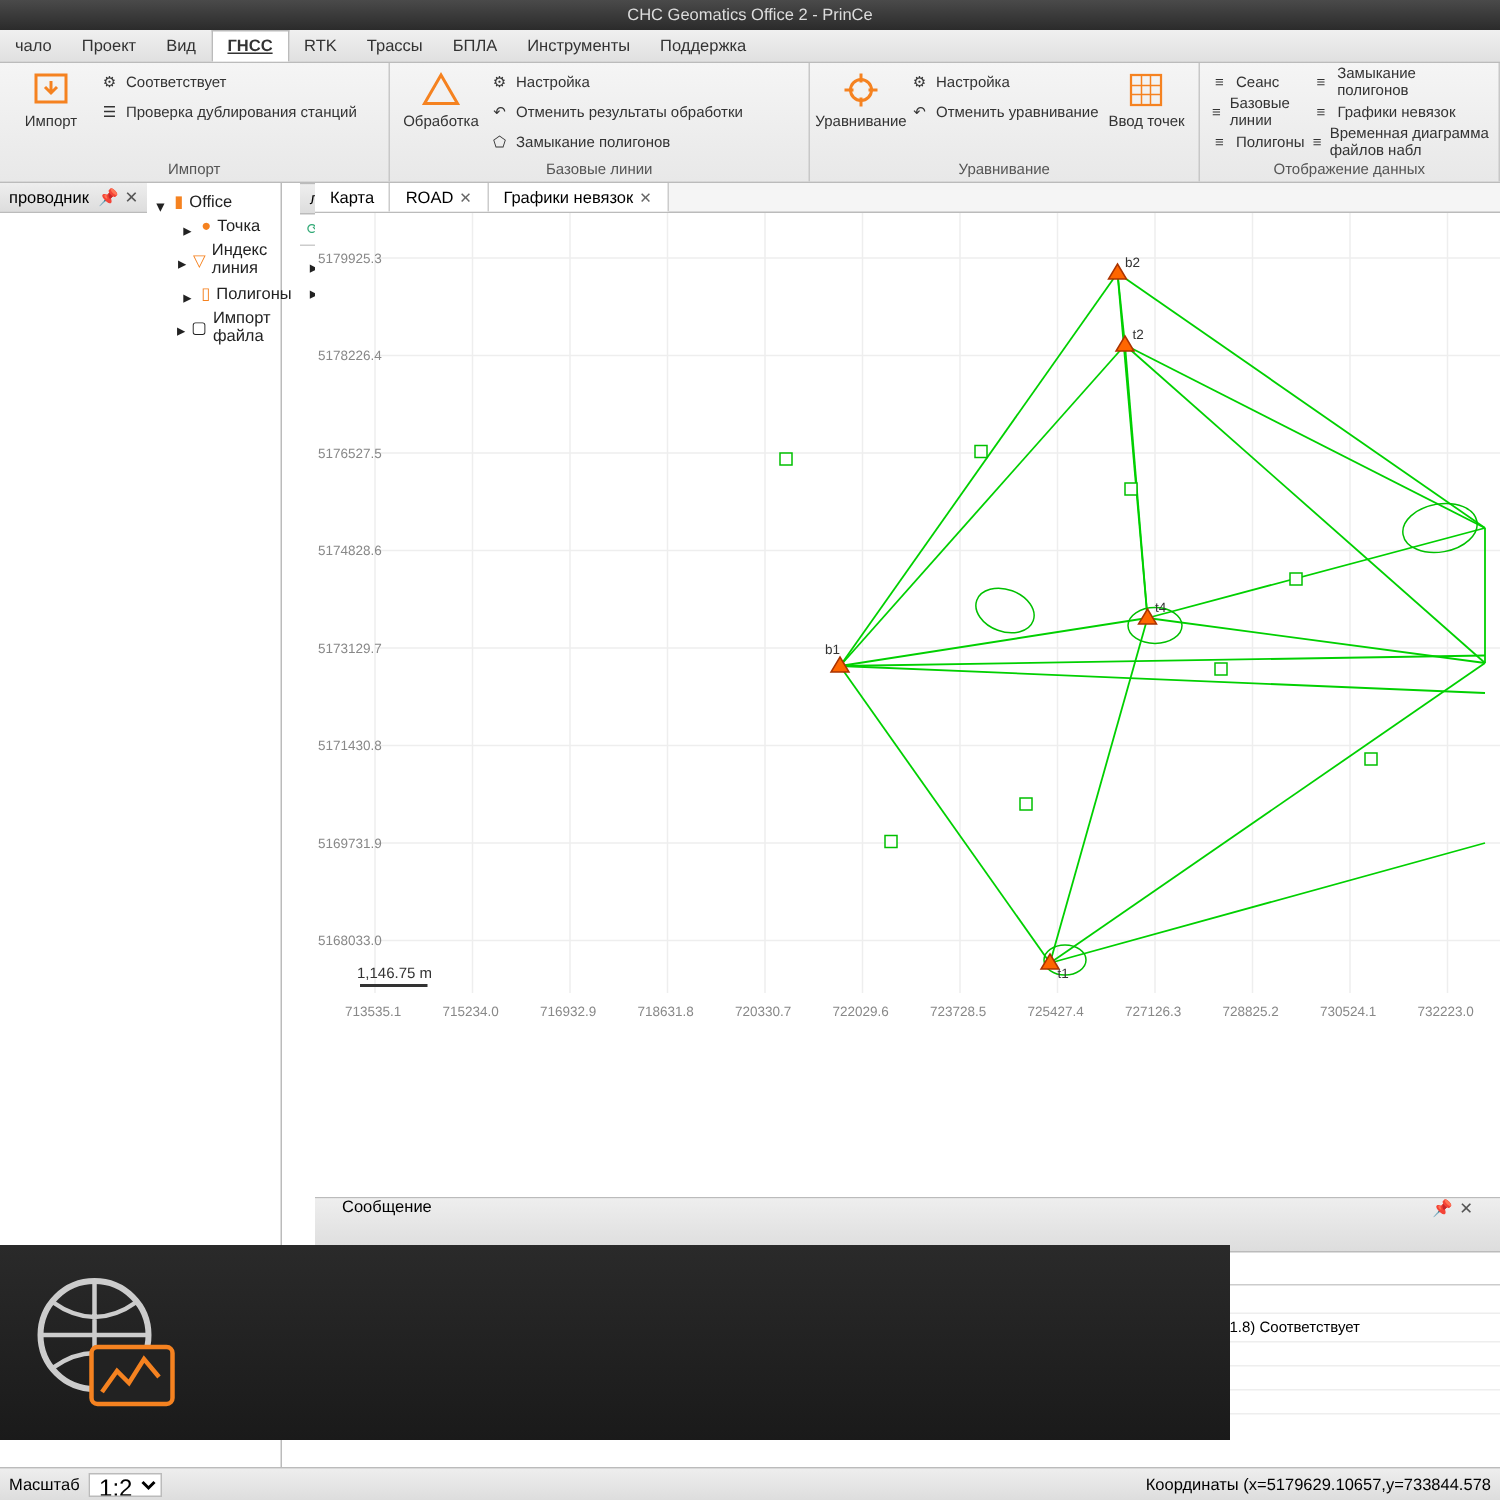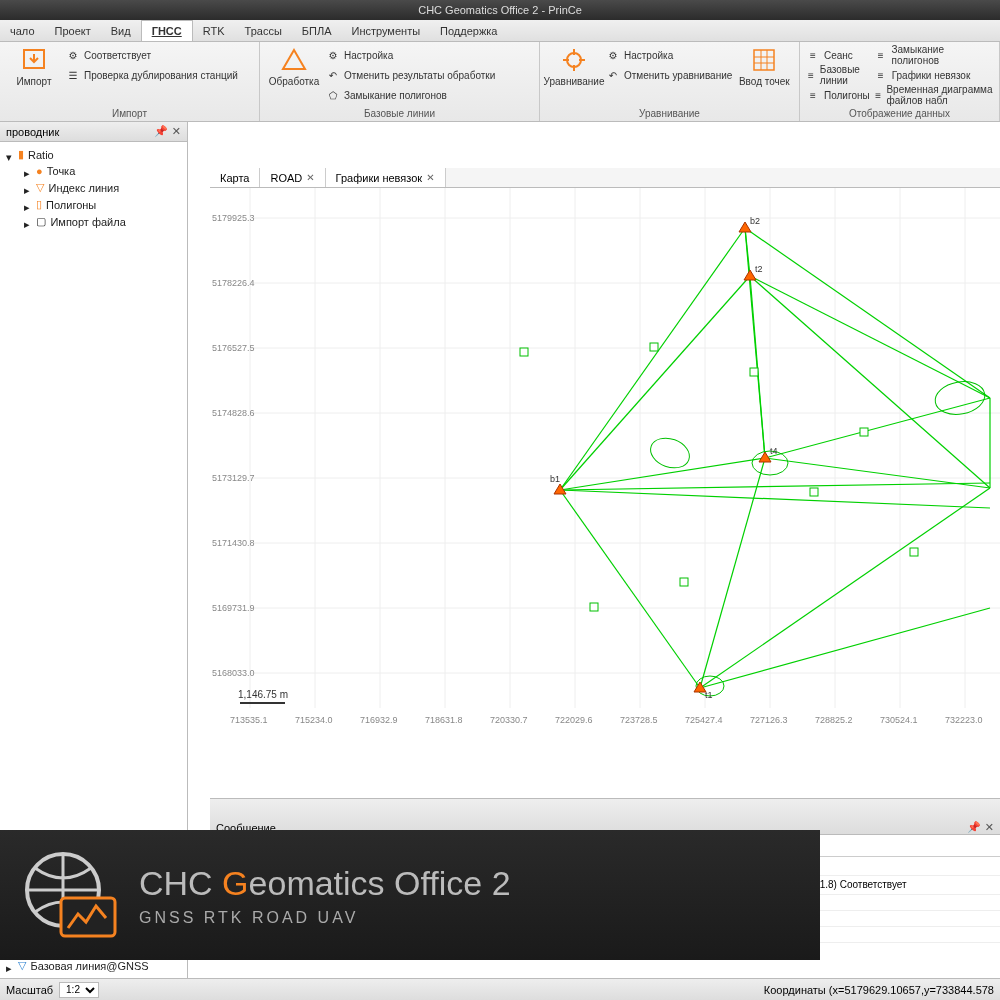--- a/index.html
+++ b/index.html
@@ -18,51 +18,51 @@
   .ribbon-group { border-right: 1px solid #c8c8c8; padding: 4px 6px 2px 6px; display: flex; flex-direction: column; }
   .rg-content { flex: 1; display: flex; gap: 4px; align-items: flex-start; }
   .rg-label { text-align: center; font-size: 10px; color: #555; }
   .rbtn-big { width: 56px; display: flex; flex-direction: column; align-items: center; gap: 2px; font-size: 10px; color: #333; }
   .rbtn-big .ico { width: 28px; height: 28px; display: flex; align-items: center; justify-content: center; }
   .rbtn-small { display: flex; align-items: center; gap: 4px; font-size: 10px; color: #333; height: 18px; }
   .rbtn-small .ico-s { width: 14px; height: 14px; display: inline-flex; align-items: center; justify-content: center; }
   .rcol { display: flex; flex-direction: column; gap: 2px; }
 
   
-  .left-pane { position: absolute; top: 122px; left: 0; width: 188px; bottom: 22px; border-right: 1px solid #bbb; background: #fff; display: flex; flex-direction: column; }
+  .left-pane { position: absolute; top: 122px; left: 0; width: 188px; bottom: 22px; border-right: 1px solid #bbb; background: #fff; display: flex; flex-direction: row; }
   .panel-header { height: 20px; background: linear-gradient(#eee,#ddd); border-bottom: 1px solid #bbb; display: flex; align-items: center; padding: 0 6px; font-size: 11px; gap: 6px; }
   .panel-header .tools { margin-left: auto; display: flex; gap: 4px; color: #555; }
   .tree { padding: 4px 6px; font-size: 11px; color: #222; }
   .tree-row { display: flex; align-items: center; gap: 4px; padding: 2px 0; }
   .tri { width: 8px; height: 8px; display: inline-block; }
   .ind { display: inline-block; }
 
   .left-bottom { border-top: 1px solid #bbb; }
   .search-row { display: flex; align-items: center; gap: 4px; padding: 2px 4px; border-bottom: 1px solid #ccc; font-size: 10px; }
   .search-row input { flex: 1; height: 16px; font-size: 10px; border: 1px solid #bbb; padding: 0 3px; }
-  .sel { border: 1px solid #bbb; background: #fff; font-size: 10px; height: 16px; padding: 0 2px; }
-
-  
-  .main { position: absolute; top: 122px; left: 210px; right: 0; bottom: 22px; display: flex; flex-direction: column; margin-top: 46px; }
+  .sel { border: 1px solid #bbb; background: #fff; font-size: 16px; height: 16px; padding: 0 2px; }
+
+  
+  .main { position: absolute; top: 122px; left: 210px; right: 0; bottom: 22px; display: flex; flex-direction: column; }
   .maptabs { height: 20px; background: #f5f5f5; border-bottom: 1px solid #bbb; display: flex; align-items: center; font-size: 11px; }
   .maptab { padding: 0 10px; height: 100%; display: flex; align-items: center; gap: 4px; border-right: 1px solid #ccc; background: #fff; }
   .maptab .x { color: #666; font-size: 10px; }
 
   .map-canvas { flex: 1; position: relative; background: #fff; overflow: hidden; }
   .grid line { stroke: #eee; stroke-width: 1; }
   .axis-label { font-size: 9px; fill: #888; }
   .net line { stroke: #00d000; stroke-width: 1.2; }
   .node-tri { fill: #ff6600; stroke: #aa3300; }
   .node-lbl { font-size: 9px; fill: #333; }
   .ellipse { fill: none; stroke: #00c000; stroke-width: 1; }
   .scalebar { font-size: 10px; fill: #333; }
 
   
   .msgpanel { height: 180px; border-top: 1px solid #bbb; background: #fff; display: flex; flex-direction: column; }
-  .msgtabs { height: 36px; background: linear-gradient(#eee,#ddd); border-bottom: 1px solid #bbb; display: flex; align-items: flex-end; padding: 0 6px; font-size: 11px; gap: 6px; }
+  .msgtabs { height: 36px; background: linear-gradient(#eee,#ddd); border-bottom: 1px solid #bbb; display: flex; align-items: flex-start; padding: 0 18px; font-size: 11px; gap: 6px; }
   .msgfilter { height: 22px; border-bottom: 1px solid #ccc; display: flex; align-items: center; gap: 2px; padding: 0 4px; font-size: 10px; }
   .chip { display: flex; align-items: center; gap: 3px; padding: 1px 6px; border: 1px solid #ccc; border-radius: 2px; background: #fff; }
   .chip.hl { background: linear-gradient(#ffe18a,#ffc336); border-color: #e0a020; }
   .msglist { flex: 1; overflow: hidden; font-size: 10px; }
   .msgrow { display: flex; align-items: center; gap: 5px; padding: 2px 5px; border-bottom: 1px solid #eee; white-space: nowrap; }
   .info-ico { width: 12px; height: 12px; border-radius: 50%; background: #3aa0ff; color: #fff; font-size: 9px; display: inline-flex; align-items: center; justify-content: center; font-weight: bold; }
   .msgrow.dim { color: #777; }
 
   
   .statusbar { position: absolute; left: 0; right: 0; bottom: 0; height: 22px; background: linear-gradient(#eee,#ddd); border-top: 1px solid #bbb; display: flex; align-items: center; font-size: 11px; padding: 0 6px; gap: 6px; }
@@ -226,21 +226,21 @@
     <span>проводник</span>
     <span class="tools">
       <span>📌</span>
       <span>✕</span>
     </span>
   </div>
   <div class="tree" style="flex:1">
     <div class="tree-row">
         <span class="tri">▾</span>
         <span style="color:#f58220">▮</span>
-        <span>Ratio</span>
+        <span>Office</span>
       </div>
     <div class="tree-row">
         <span class="ind" style="width:14px"></span>
         <span class="tri">▸</span>
         <span style="color:#f58220">●</span>
         <span>Точка</span>
       </div>
     <div class="tree-row">
         <span class="ind" style="width:14px"></span>
         <span class="tri">▸</span>
@@ -465,17 +465,13 @@
 
 <div class="overlay">
   <div class="overlay-logo">
     <svg width="110" height="95">
       <circle cx="50" cy="42" r="36" fill="none" stroke="#ccc" stroke-width="4"></circle>
       <path d="M14 42 h72 M50 6 v72 M22 20 q28 20 56 0 M22 64 q28 -20 56 0" fill="none" stroke="#ccc" stroke-width="3"></path>
       <rect x="48" y="50" width="54" height="38" rx="4" fill="#222" stroke="#f58220" stroke-width="3"></rect>
       <path d="M55 80 l10 -14 8 8 10 -16 10 12" fill="none" stroke="#f58220" stroke-width="3"></path>
     </svg>
   </div>
-  <div class="overlay-text">
-    <div class="t1"><span>CHC </span><span class="o">G</span><span>eomatics Office 2</span></div>
-    <div class="t2">GNSS  RTK  ROAD  UAV</div>
-  </div>
 </div>
 
 </body></html>

